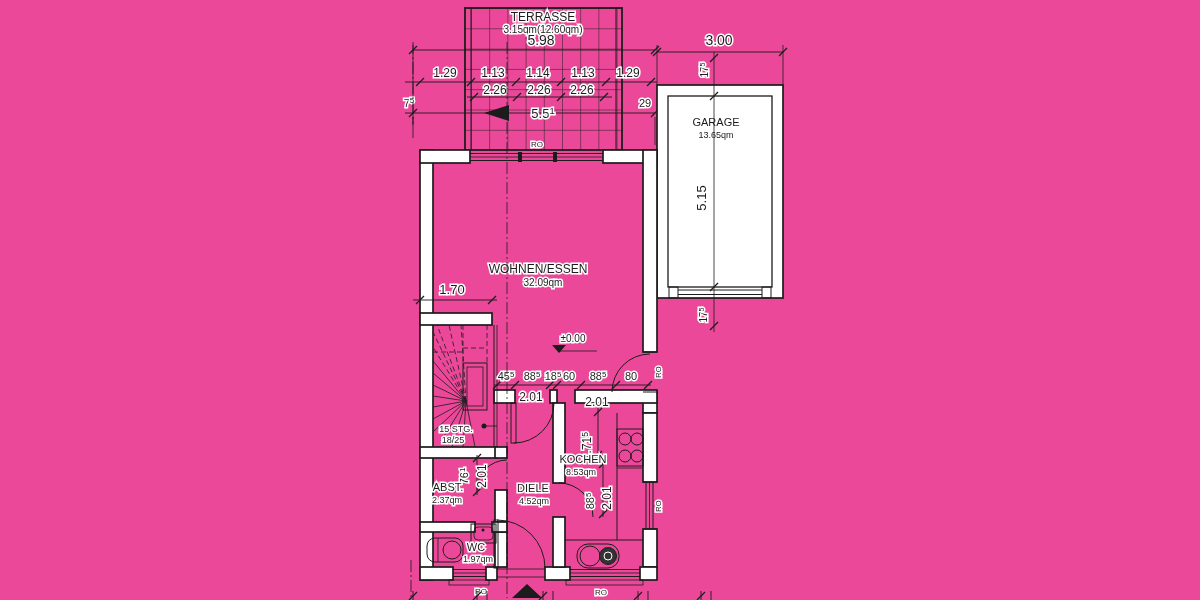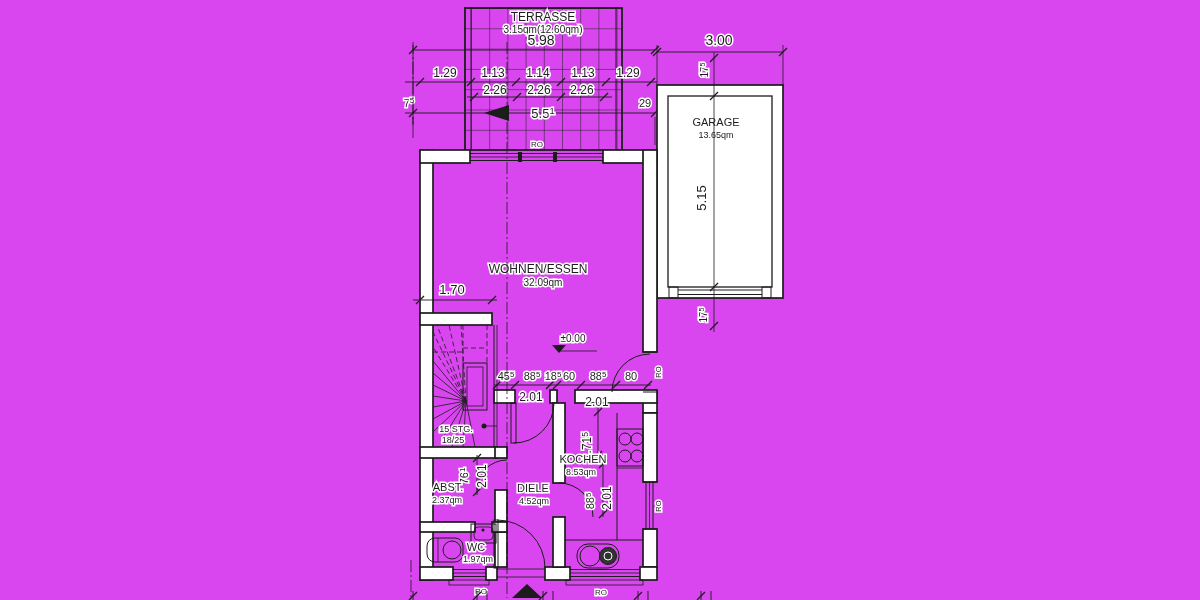--- a/index.html
+++ b/index.html
@@ -1,16 +1,16 @@
 <!DOCTYPE html>
 <html><head>
 <meta charset="utf-8">
 <style>
   html,body{margin:0;padding:0;background:#fff;}
-  .stage{position:relative;width:1200px;height:600px;background:#d946ef;overflow:hidden;
+  .stage{position:relative;width:1200px;height:600px;background:#ec4899;overflow:hidden;
          font-family:"Liberation Sans",sans-serif;}
   svg{position:absolute;left:0;top:0;}
   .wall{fill:#ffffff;stroke:#1c1c1c;stroke-width:1.7;}
   .ln{stroke:#1c1c1c;stroke-width:1;fill:none;}
   .thin{stroke:#1c1c1c;stroke-width:.8;fill:none;}
   .dim{stroke:#1c1c1c;stroke-width:.9;fill:none;}
   .tick{stroke:#1c1c1c;stroke-width:1.3;fill:none;}
   .dash{stroke:#1c1c1c;stroke-width:.8;fill:none;stroke-dasharray:5 3;}
   .dashdot{stroke:#1c1c1c;stroke-width:.8;fill:none;stroke-dasharray:12 3 2 3;}
   .blk{fill:#1c1c1c;stroke:none;}

